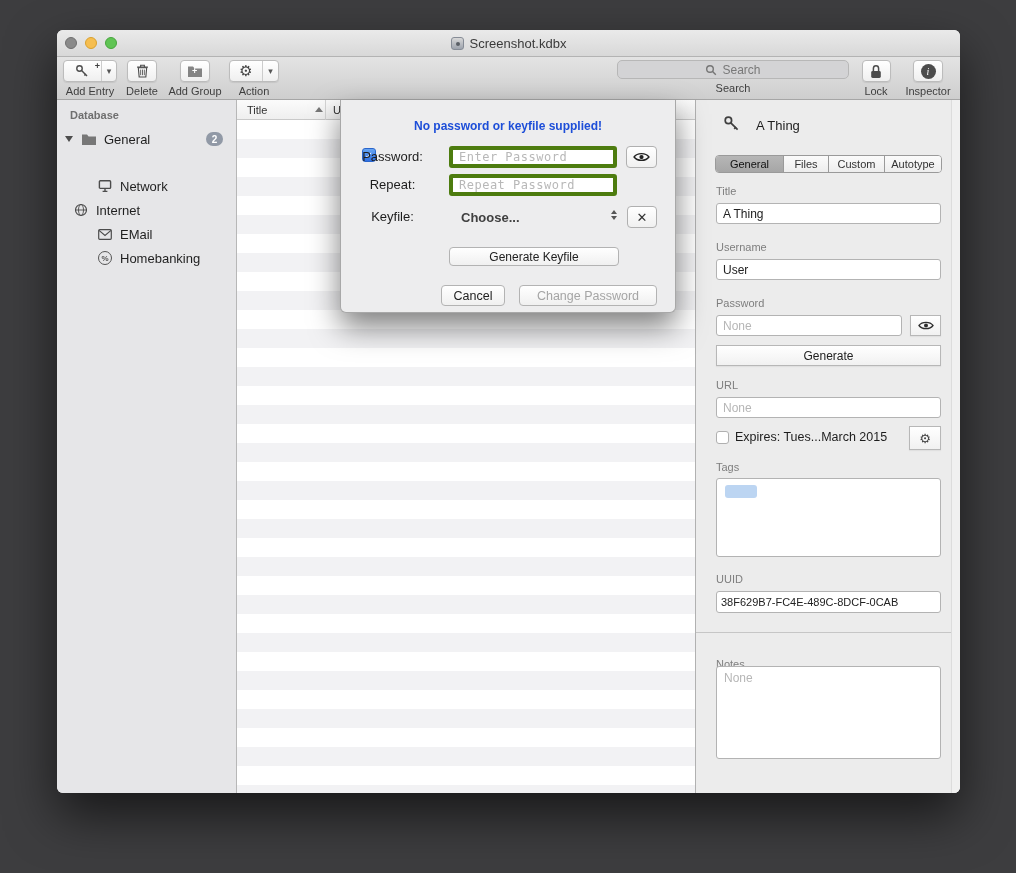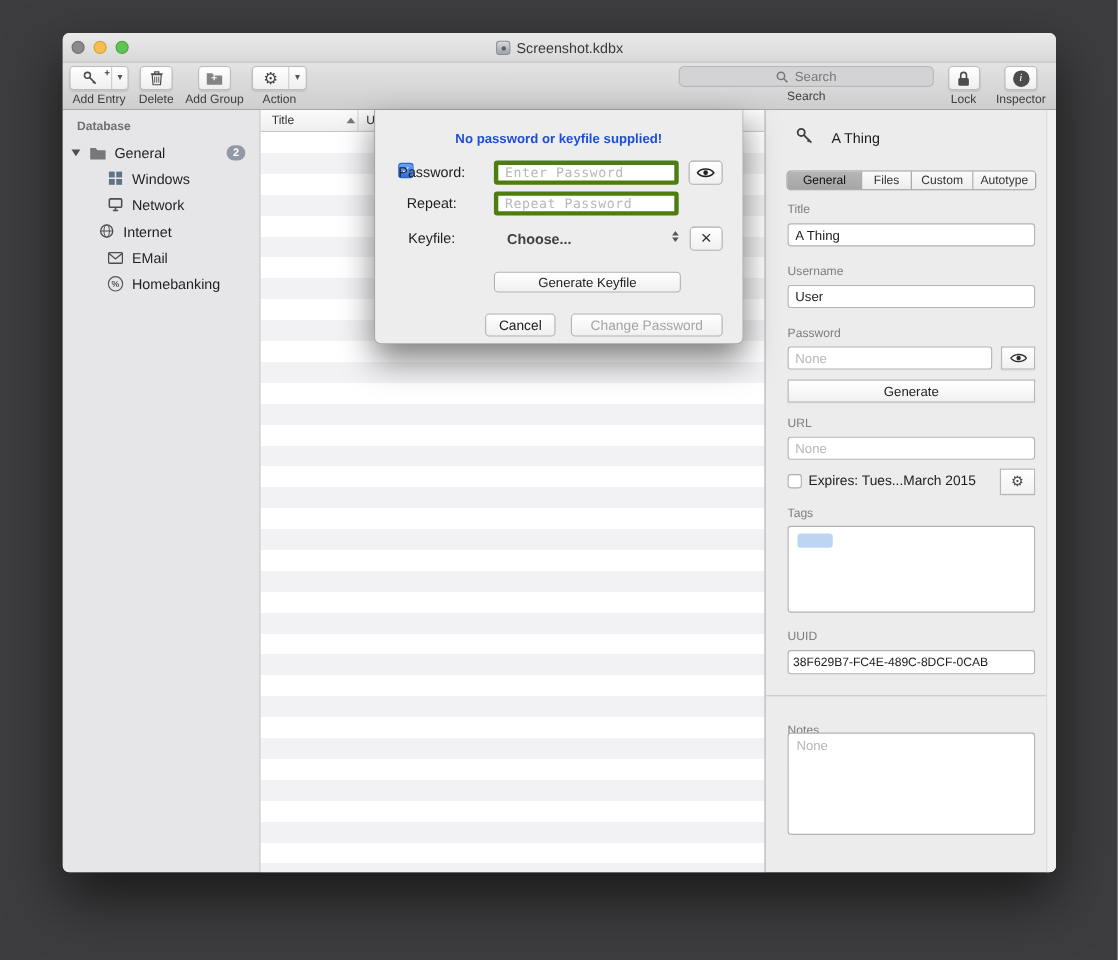--- a/index.html
+++ b/index.html
@@ -234,43 +234,32 @@
       <span class="tri-down"></span>
       <span class="side-icon" style="margin-right:7px;">
         <svg width="16" height="13" viewBox="0 0 16 13">
           <path d="M1 1.6 h5 l1.6 2 H15 v8.4 H1 Z" fill="#777"></path>
         </svg>
       </span>
       <span>General</span>
       <span class="badge">2</span>
     </div>
 
-    <div class="side-row" style="top:52px;padding-left:40px;">
-      <span class="side-icon" style="margin-right:7px;">
-        <svg width="14" height="14" viewBox="0 0 14 14">
-          <rect x="1" y="1" width="5.3" height="5.3" fill="#5f7287"></rect>
-          <rect x="7.7" y="1" width="5.3" height="5.3" fill="#5f7287"></rect>
-          <rect x="1" y="7.7" width="5.3" height="5.3" fill="#5f7287"></rect>
-          <rect x="7.7" y="7.7" width="5.3" height="5.3" fill="#5f7287"></rect>
-        </svg>
-      </span>
-      <span>Windows</span>
-    </div>
 
     <div class="side-row" style="top:76px;padding-left:40px;">
       <span class="side-icon" style="margin-right:7px;">
         <svg width="14" height="14" viewBox="0 0 14 14">
           <rect x="1.4" y="1.8" width="11.2" height="7.6" rx="1" fill="none" stroke="#4c4c4c" stroke-width="1.4"></rect>
           <path d="M4.6 12.4 h4.8 M7 9.6 v2.8" fill="none" stroke="#4c4c4c" stroke-width="1.4"></path>
         </svg>
       </span>
       <span>Network</span>
     </div>
 
-    <div class="side-row" style="top:100px;padding-left:32px;">
+    <div class="side-row" style="top:100px;padding-left:16px;">
       <span class="side-icon" style="margin-right:7px;">
         <svg width="14" height="14" viewBox="0 0 14 14">
           <circle cx="7" cy="7" r="5.5" fill="none" stroke="#4c4c4c" stroke-width="1.2"></circle>
           <ellipse cx="7" cy="7" rx="2.5" ry="5.5" fill="none" stroke="#4c4c4c" stroke-width="0.9"></ellipse>
           <path d="M1.5 7 h11" stroke="#4c4c4c" stroke-width="0.9"></path>
         </svg>
       </span>
       <span>Internet</span>
     </div>
 

